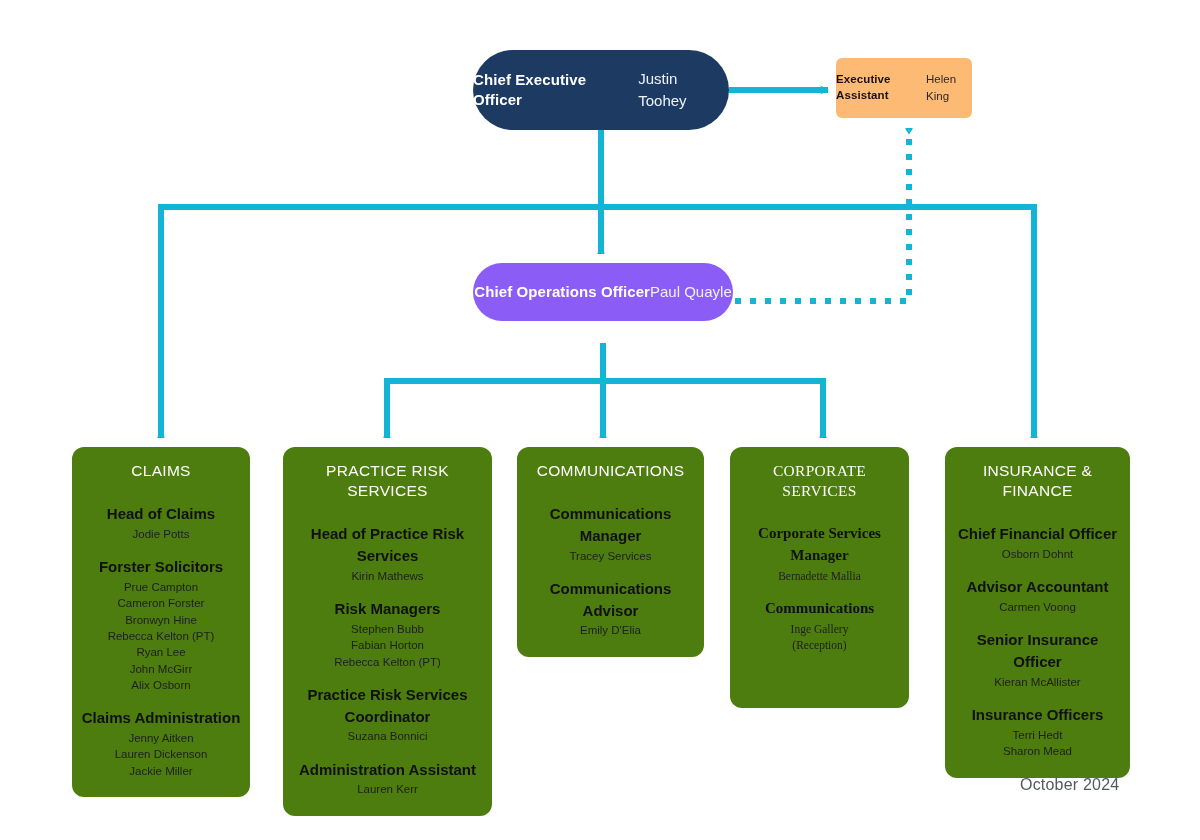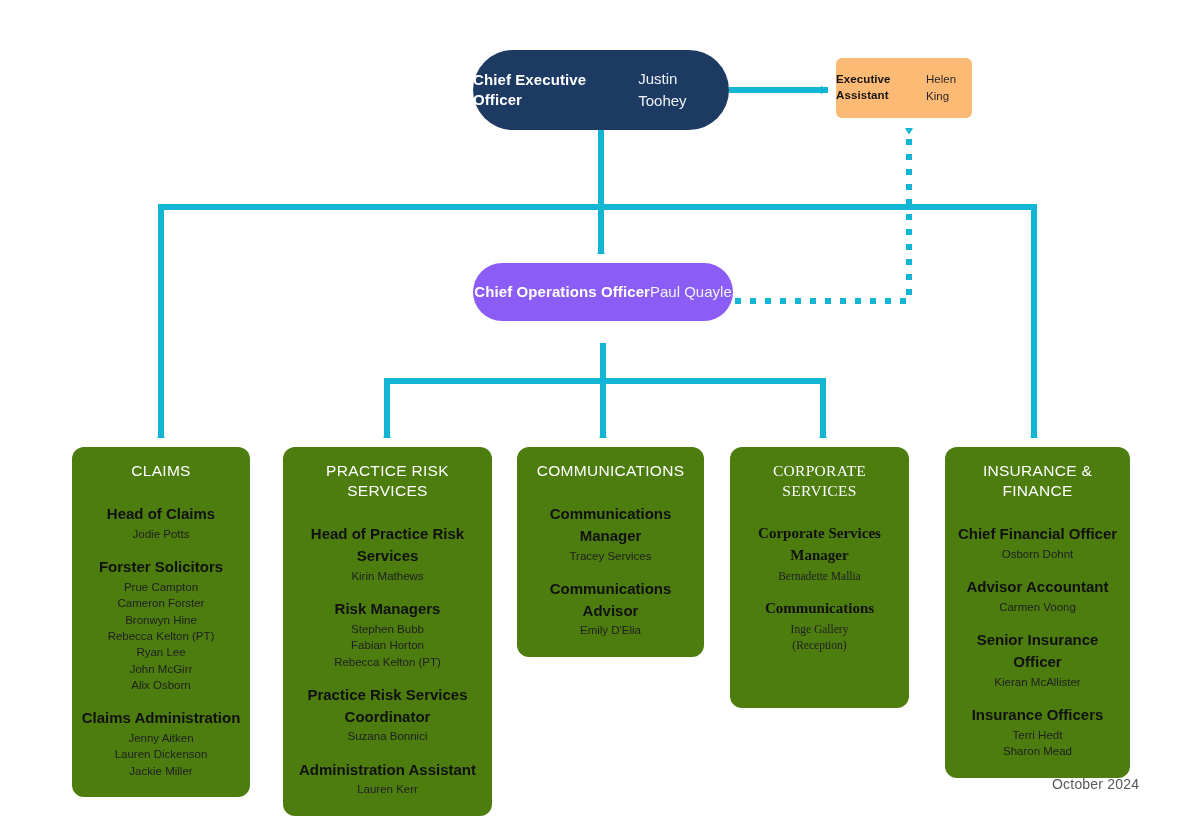--- a/index.html
+++ b/index.html
@@ -124,24 +124,23 @@
   #dept-practice-risk { left: 283px; top: 447px; width: 209px; min-height: 261px; }
   #dept-communications{ left: 517px; top: 447px; width: 187px; min-height: 179px; }
   #dept-corporate     { left: 730px; top: 447px; width: 179px; min-height: 261px; font-family: Liberation Serif, serif; }
   #dept-insurance     { left: 945px; top: 447px; width: 185px; min-height: 261px; }
 
   
   #chart-date {
     position: absolute;
     left: 1020px;
     top: 776px;
-    font-size: 14px;
+    font-size: 16px;
     color: #55585c;
     letter-spacing: 0.2px;
-    margin-left: 32px;
   }
 </style>
 </head>
 <body>
 
 <div id="chart-root">
 
   <svg id="connectors" viewBox="0 0 1200 840" width="1200" height="840" aria-hidden="true">
     <defs>
       <marker id="arrow-down" markerWidth="10" markerHeight="9" refX="5" refY="8.2" orient="0" markerUnits="userSpaceOnUse">

